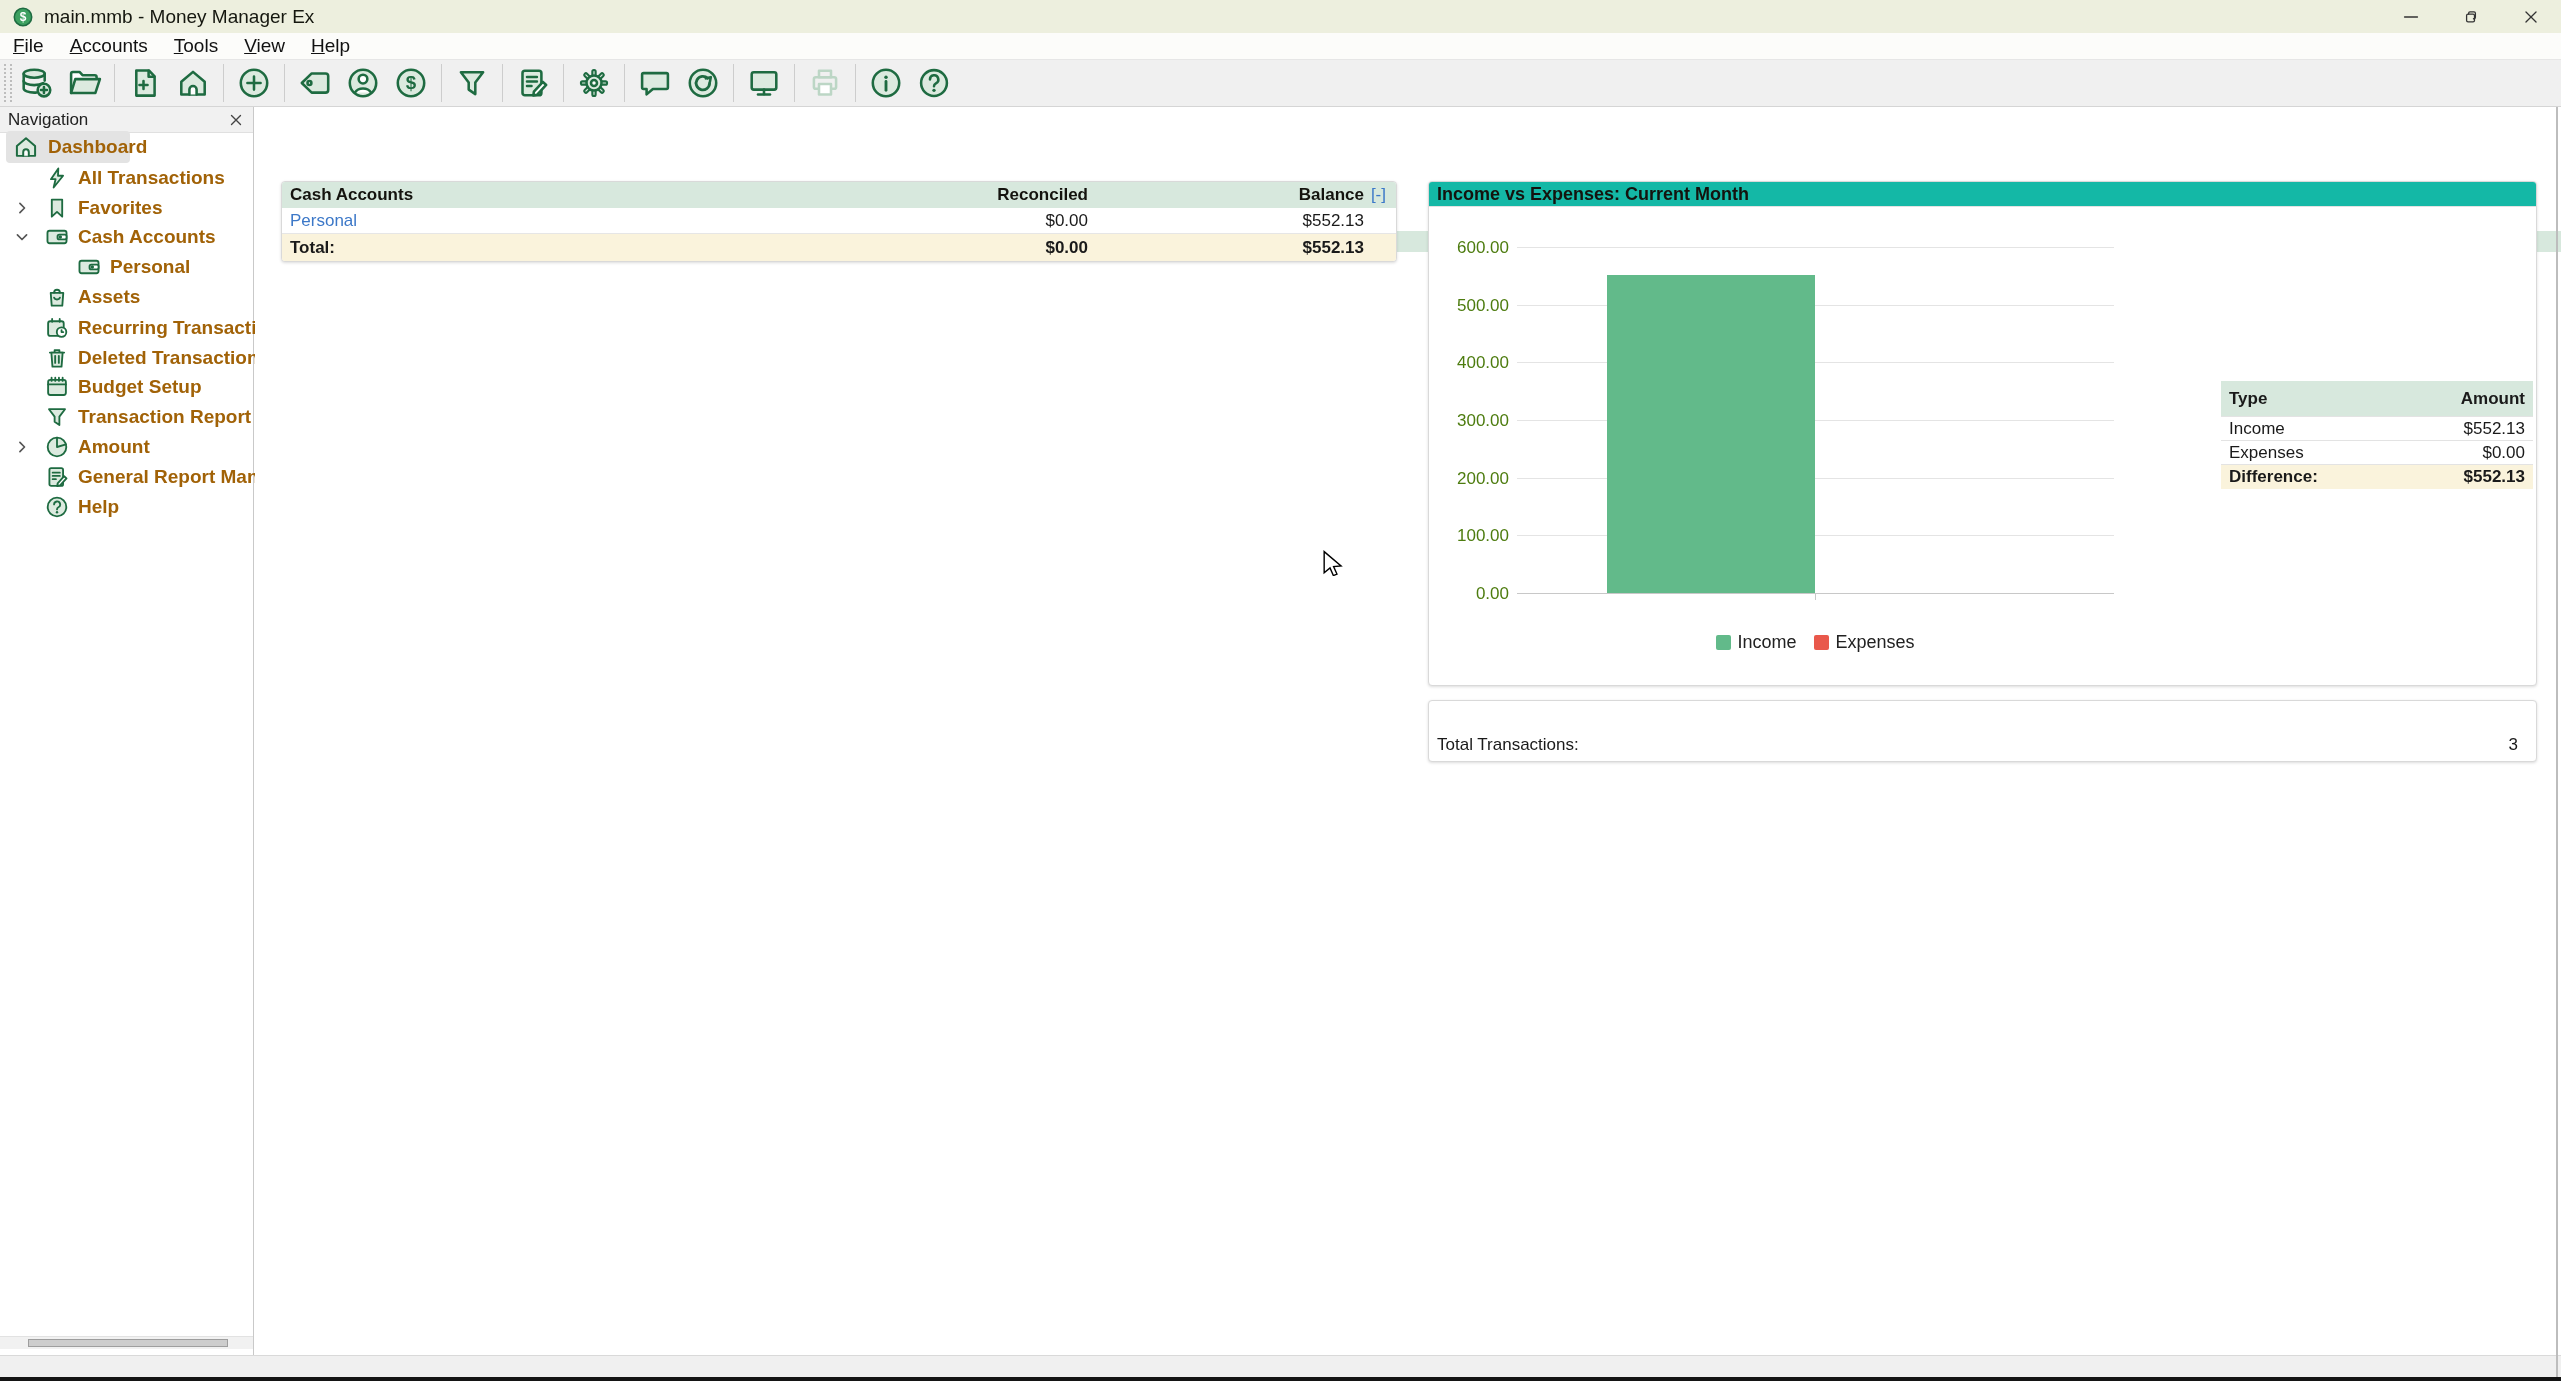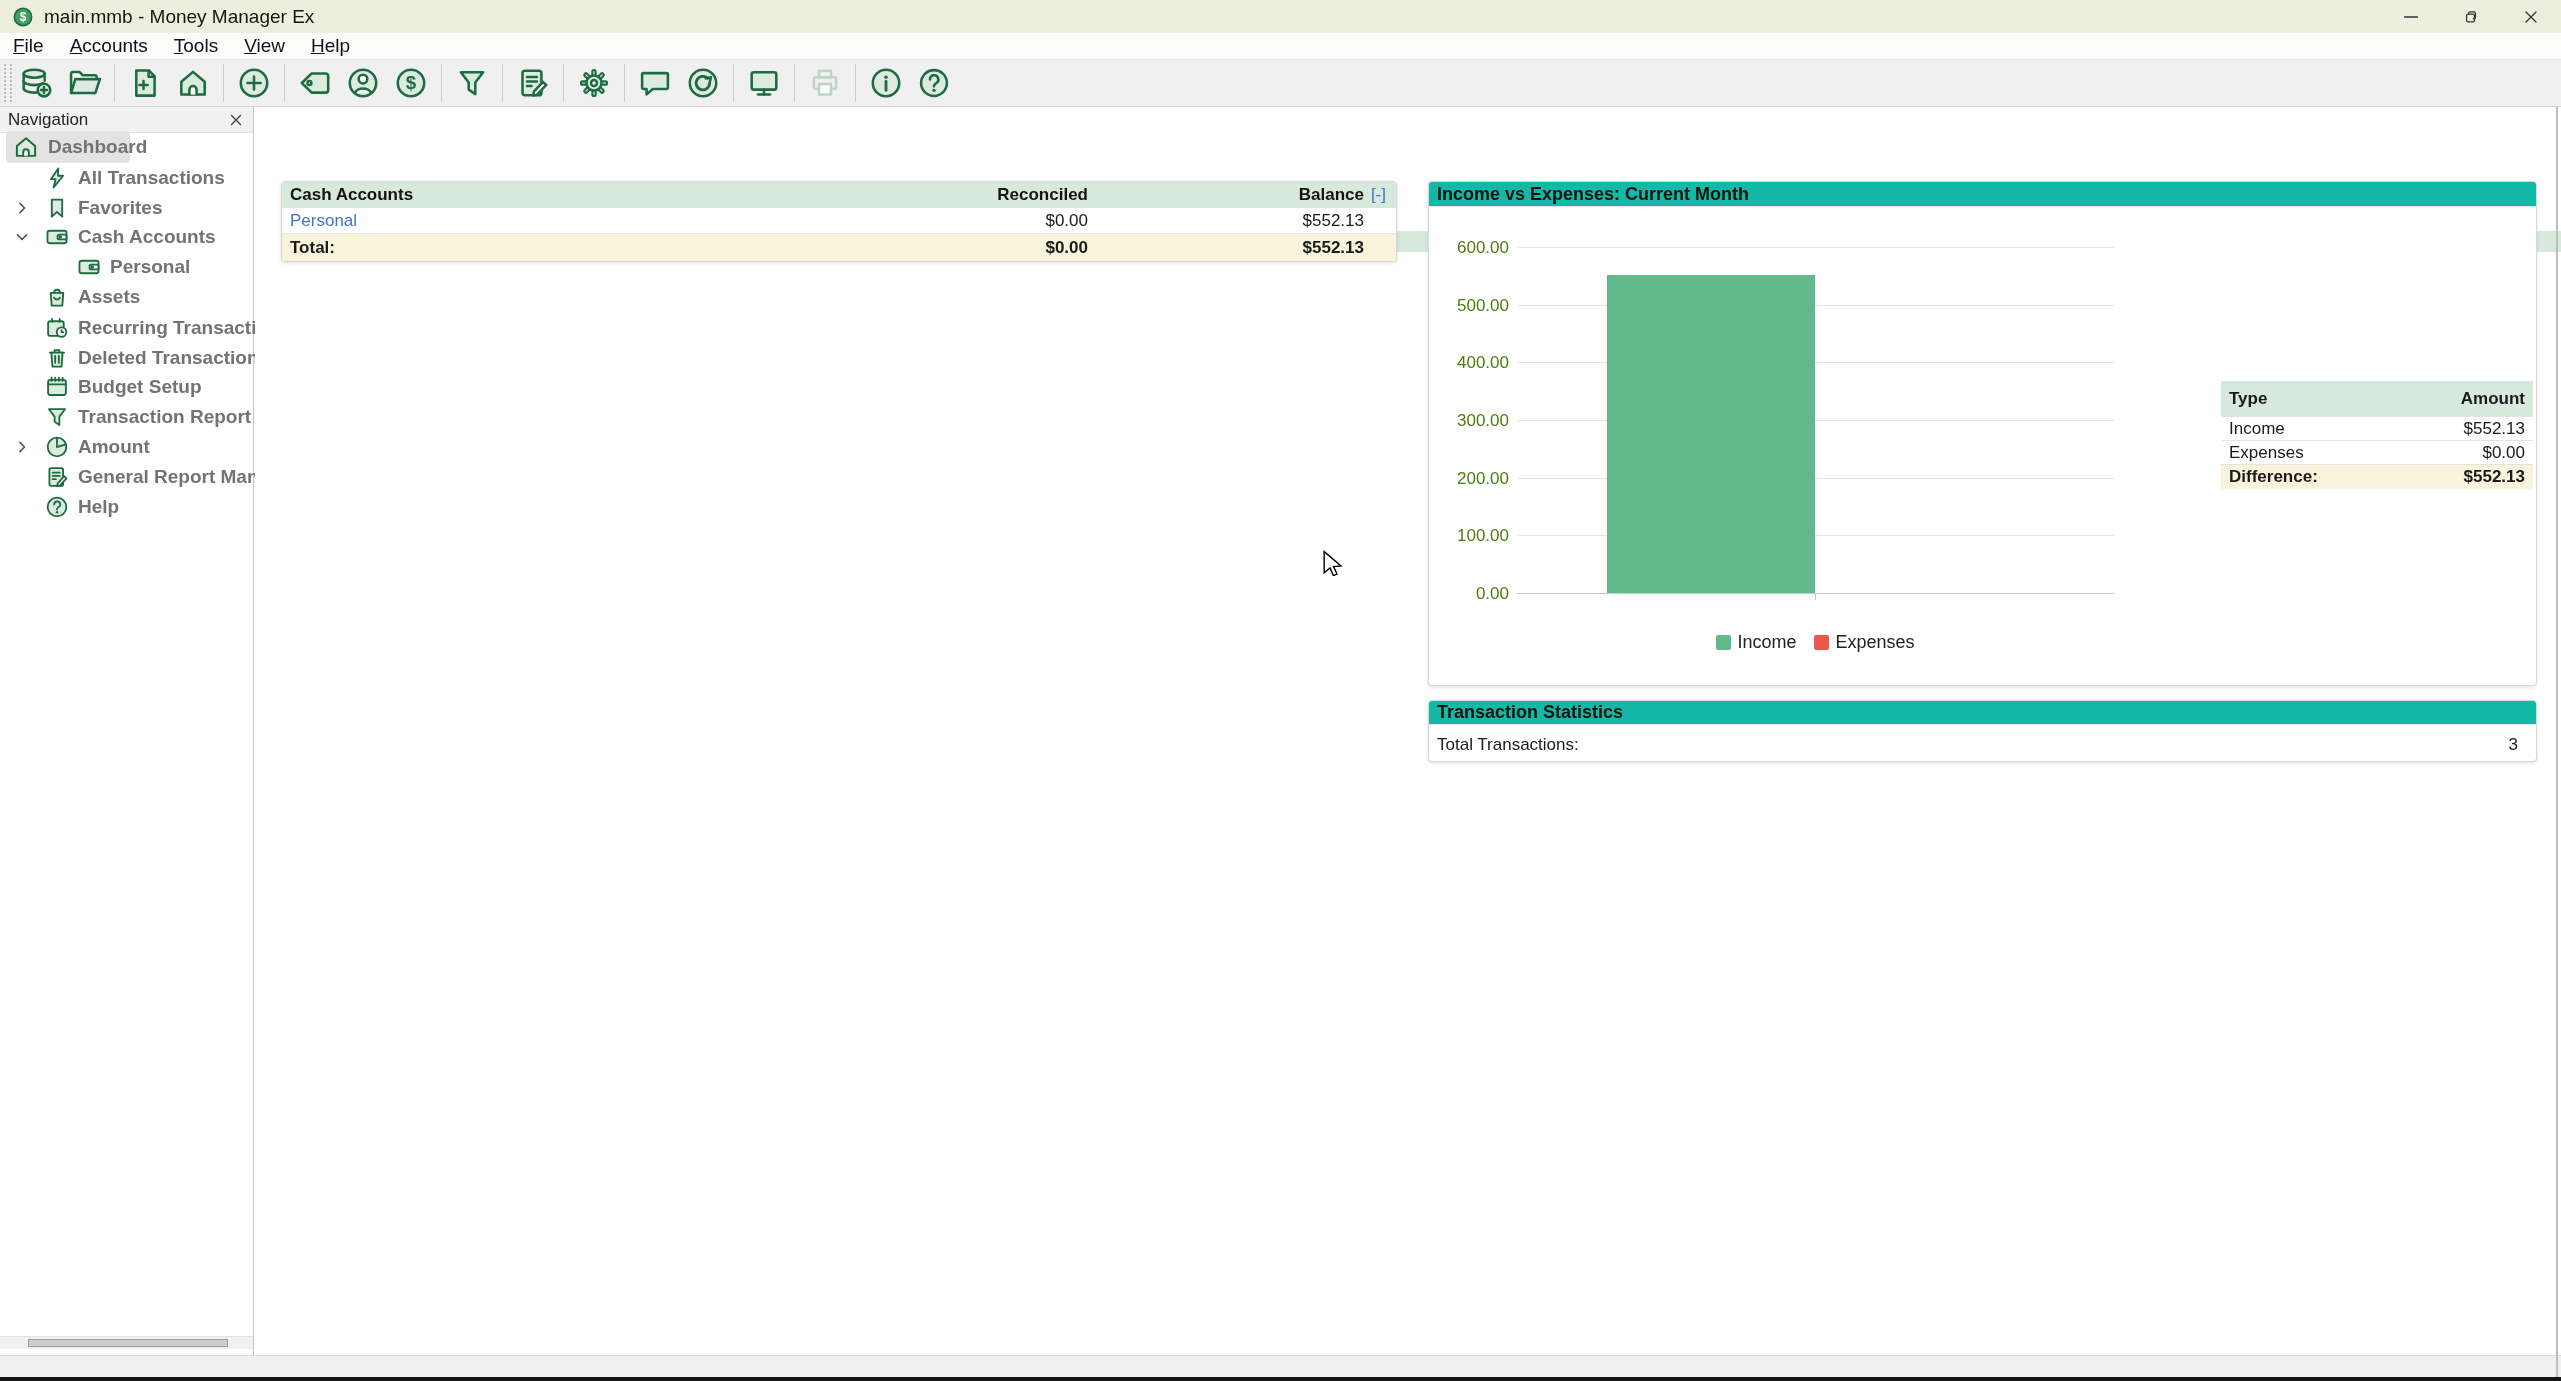--- a/index.html
+++ b/index.html
@@ -33,21 +33,21 @@
   
   .summarybar{position:absolute;left:273px;top:124px;width:2283px;height:21px;background:#D7E8DD;border-radius:2px;}
   .summary-item{position:absolute;top:0;height:21px;line-height:21px;font-size:17px;font-weight:bold;color:#14130e;transform:translateX(-50%);white-space:nowrap;}
 
   
   .nav{position:absolute;left:0;top:107px;width:254px;height:1248px;background:#FFFFFF;border-right:1px solid #C9C9C9;box-sizing:border-box;}
   .nav-header{position:absolute;left:0;top:0;width:100%;height:26px;background:#F1F1F1;border-bottom:1px solid #E0E0E0;box-sizing:border-box;display:flex;align-items:center;}
   .nav-header .nav-title{font-size:17px;margin-left:8px;color:#222;}
   .nav-header .nav-close{position:absolute;right:8px;top:4px;width:18px;height:18px;display:flex;}
   .nav-item{position:absolute;display:flex;align-items:center;height:30px;white-space:nowrap;}
-  .nav-item .txt{font-size:19px;font-weight:600;color:#737373;}
+  .nav-item .txt{font-size:19px;font-weight:600;color:#a16207;}
   .nav-sel{position:absolute;left:6px;width:124px;height:32px;background:#E3E3E3;border-radius:4px;}
   .nav-exp{position:absolute;width:20px;height:20px;}
   .nav-scroll{position:absolute;left:0;top:1229px;width:253px;height:13px;background:#F1F1F1;border-top:1px solid #E2E2E2;box-sizing:border-box;}
   .nav-thumb{position:absolute;left:28px;top:2px;width:200px;height:8px;background:#CDCDCD;border:1px solid #9E9E9E;box-sizing:border-box;}
 
   
   .main{position:absolute;left:255px;top:107px;width:2306px;height:1248px;background:#fff;}
 
   .panel{position:absolute;background:#fff;border:1px solid #D9D9D9;border-radius:4px;box-shadow:0 1px 3px rgba(0,0,0,.14);box-sizing:border-box;overflow:hidden;}
   .panel-header-green{background:#D7E8DD;}
@@ -531,21 +531,20 @@
           <span class="r">$0.00</span>
         </div>
         <div class="mini-row bold" style="height:24px;background:#FAF3DC;">
           <span class="l">Difference:</span>
           <span class="r">$552.13</span>
         </div>
       </div>
     </div>
 
     <div class="panel" style="left:1173px;top:593px;width:1109px;height:62px;">
-      <div class="ph panel-header-gray" style="height:24px;padding-left:8px;font-size:18px;">Transaction Statistics</div>
       <div class="stats-row" style="top:34px;">
         <span class="l">Total Transactions:</span>
         <span>3</span>
       </div>
     </div>
 
   </div>
 
   <div class="statusbar"></div>
   <div class="bottomedge"></div>

